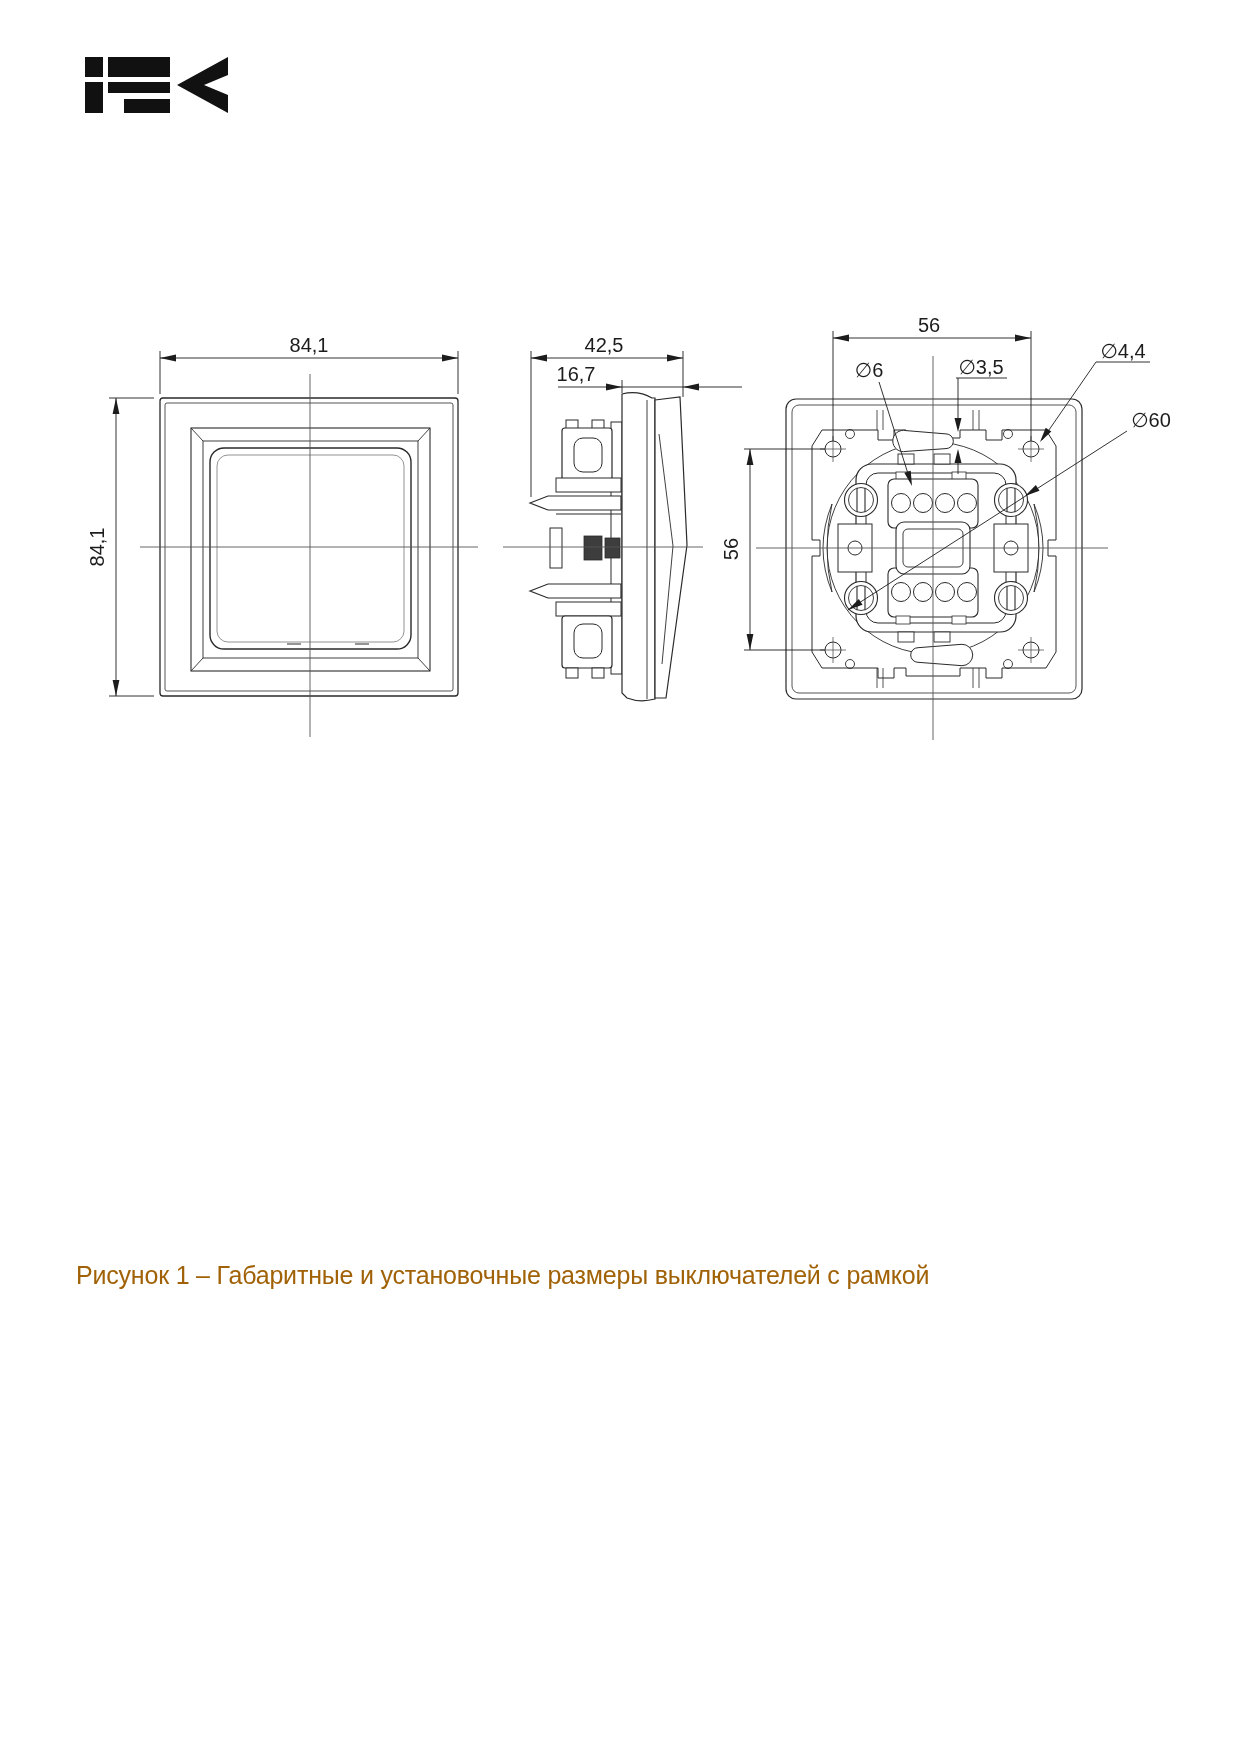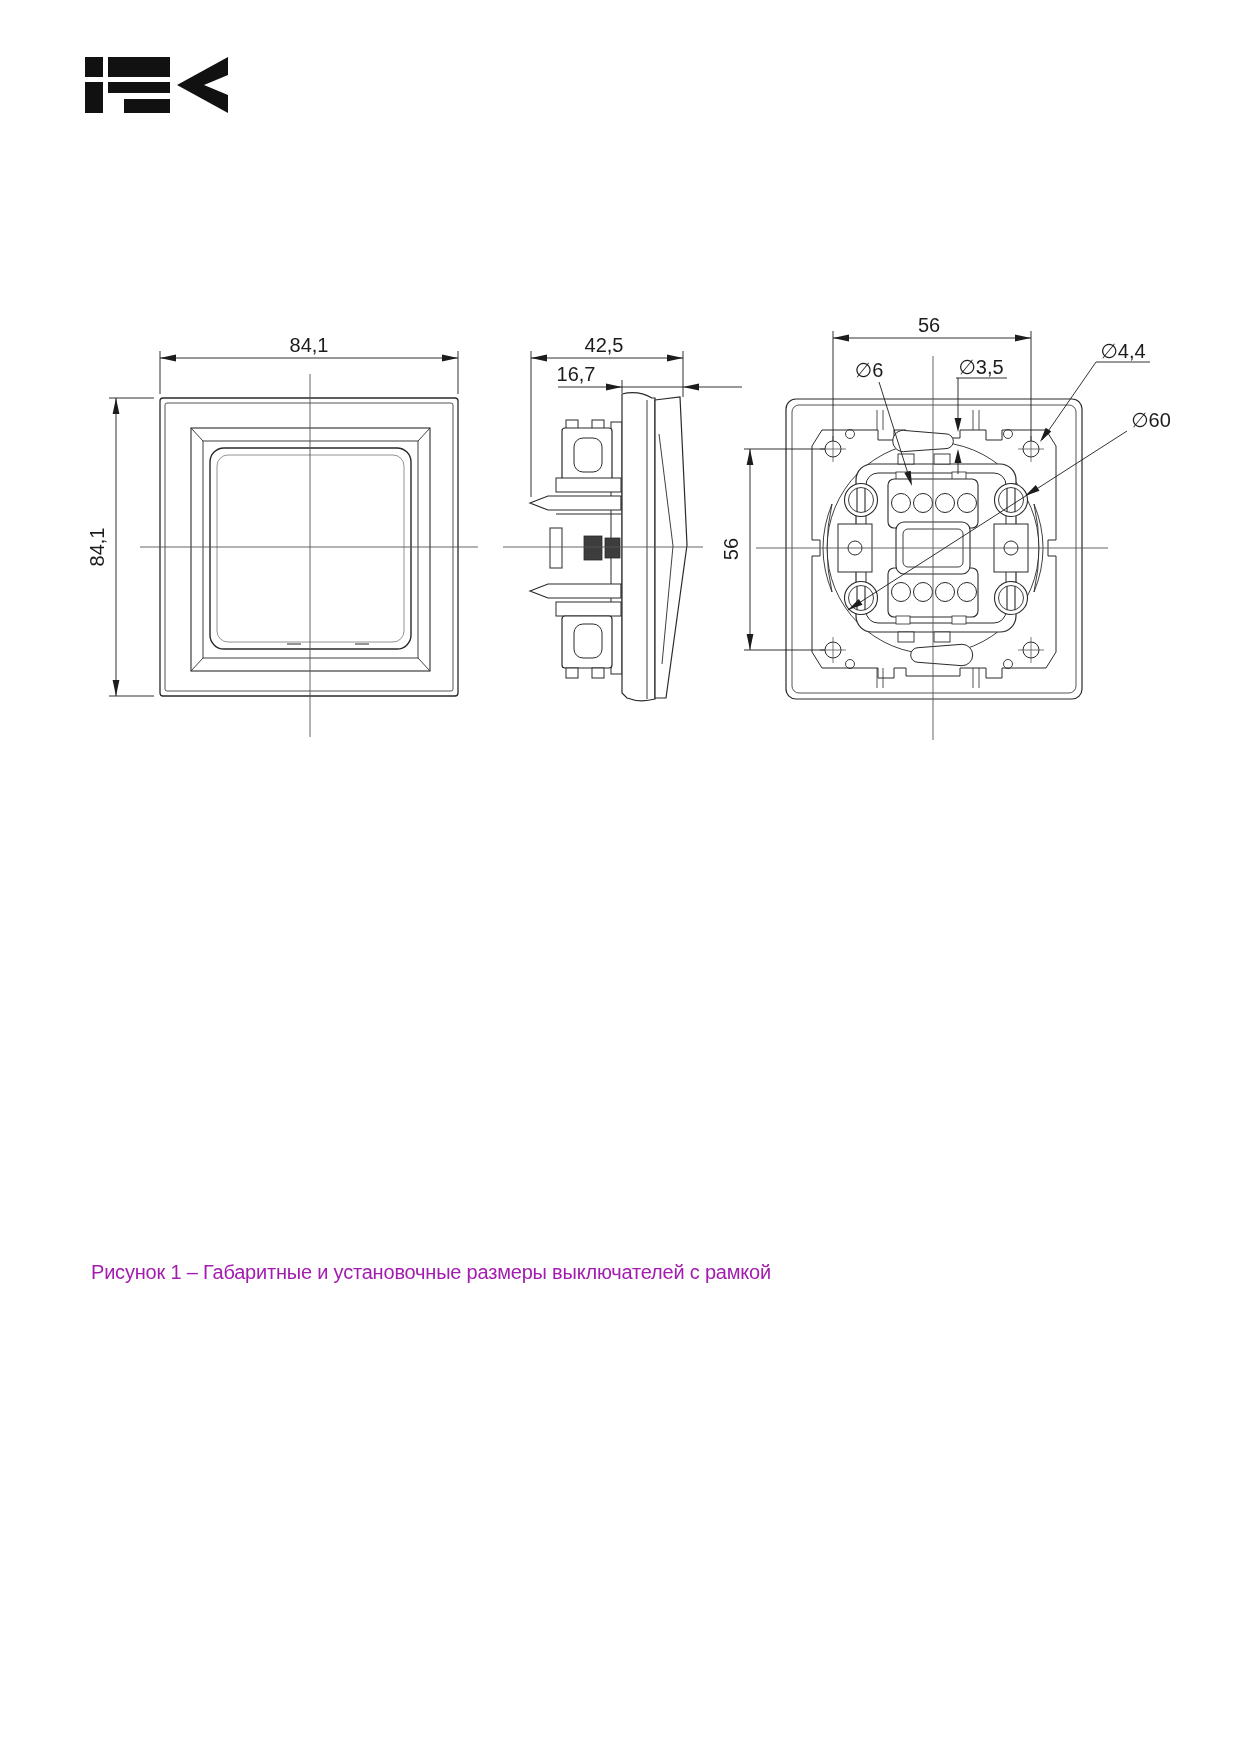--- a/index.html
+++ b/index.html
@@ -12,23 +12,23 @@
     overflow:hidden;
   }
   svg{position:absolute;left:0;top:0;}
   .dim-text{
     font-family:"Liberation Sans", sans-serif;
     font-size:20px;
     fill:#1c1c1c;
   }
   .caption{
     position:absolute;
-    left:91px;top:1261px;
-    font-size:20px;
-    color:#a21caf;
+    left:76px;top:1261px;
+    font-size:25px;
+    color:#a16207;
     letter-spacing:-0.2px;
     white-space:nowrap;
   }
 </style>
 </head>
 <body>
 
 <div class="page">
 <svg width="1243" height="1748" viewBox="0 0 1243 1748">
 

